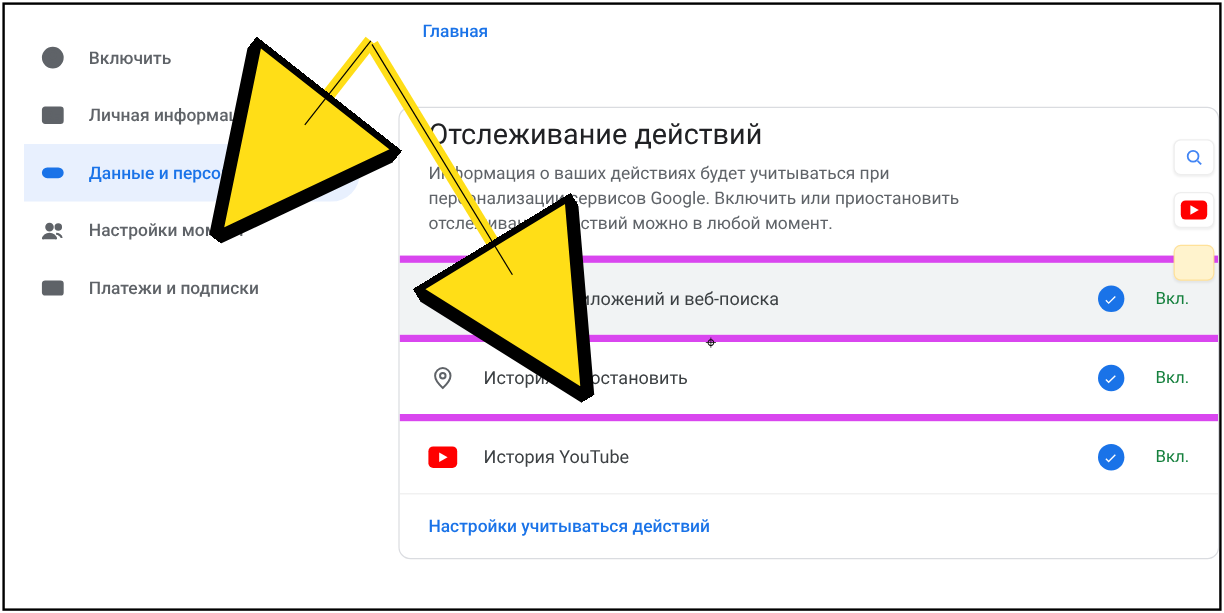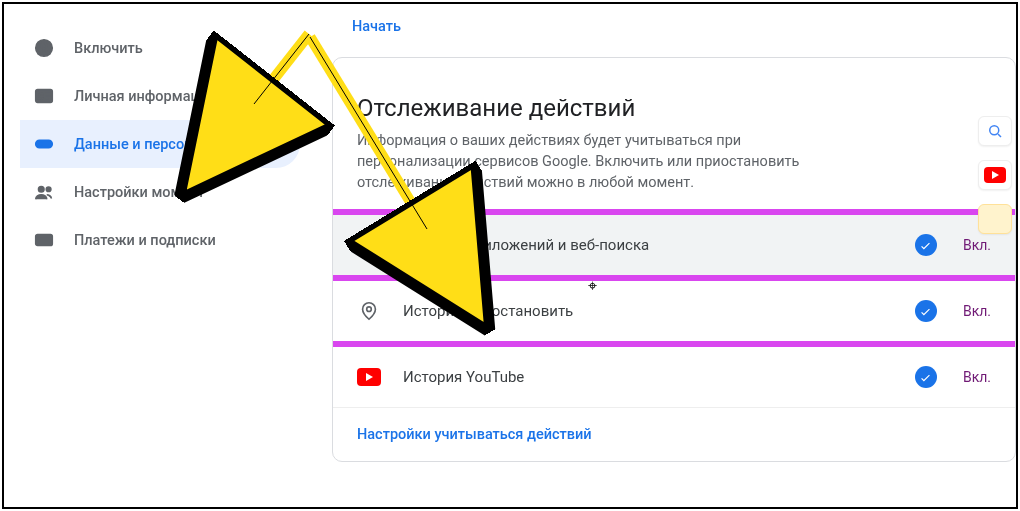--- a/index.html
+++ b/index.html
@@ -60,24 +60,24 @@
       padding: 0 0 0 8px;
       position: relative;
     }
     .top-link {
       color: #1a73e8;
       font-size: 14.5px;
       font-weight: 500;
       padding: 14px 20px;
     }
     .card {
-      margin-top: 8px;
+      margin-top: 40px;
       border: 1px solid #dadce0;
       border-radius: 10px;
-      padding: 36px 0 0 0;
+      padding: 8px 0 0 0;
       overflow: hidden;
     }
     .card-title {
       font-size: 24px;
       font-weight: 400;
       color: #202124;
       padding: 0 24px 8px 24px;
     }
     .card-desc {
       font-size: 14.5px;
@@ -106,21 +106,21 @@
     .row-icon svg { width: 22px; height: 22px; }
     .row-label {
       flex: 1;
       font-size: 15px;
       color: #3c4043;
     }
     .row-status {
       display: flex;
       align-items: center;
       gap: 26px;
-      color: #701a75;
+      color: #15803d;
       font-size: 14px;
     }
     .check-badge {
       width: 22px;
       height: 22px;
       border-radius: 50%;
       background: #1a73e8;
       display: flex;
       align-items: center;
       justify-content: center;
@@ -246,21 +246,21 @@
             <rect x="3" y="6" width="18" height="12" rx="2"></rect>
             <path d="M3 10h18"></path>
           </svg>
       </span>
       <span>Платежи и подписки</span>
     </div>
 
   </div>
 
   <div class="main">
-    <div class="top-link">Начать</div>
+    <div class="top-link">Главная</div>
 
     <div class="card">
       <div class="card-title">Отслеживание действий</div>
       <div class="card-desc">Информация о ваших действиях будет учитываться при персонализации сервисов Google. Включить или приостановить отслеживание действий можно в любой момент.</div>
 
       <div class="row highlight">
         <span class="row-icon">
           <svg viewBox="0 0 24 24" fill="none" stroke="#5f6368" stroke-width="1.8">
               <path d="M12 4a8 8 0 1 1-7.5 5.3M3 4v5h5"></path>
               <path d="M12 8v4l3 2"></path>

